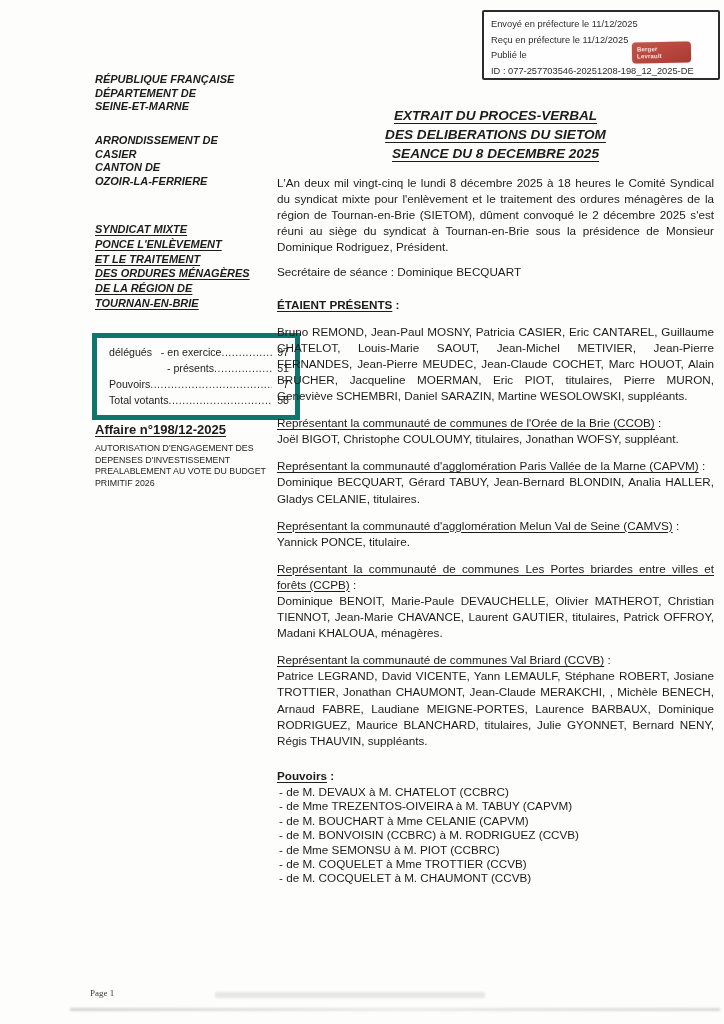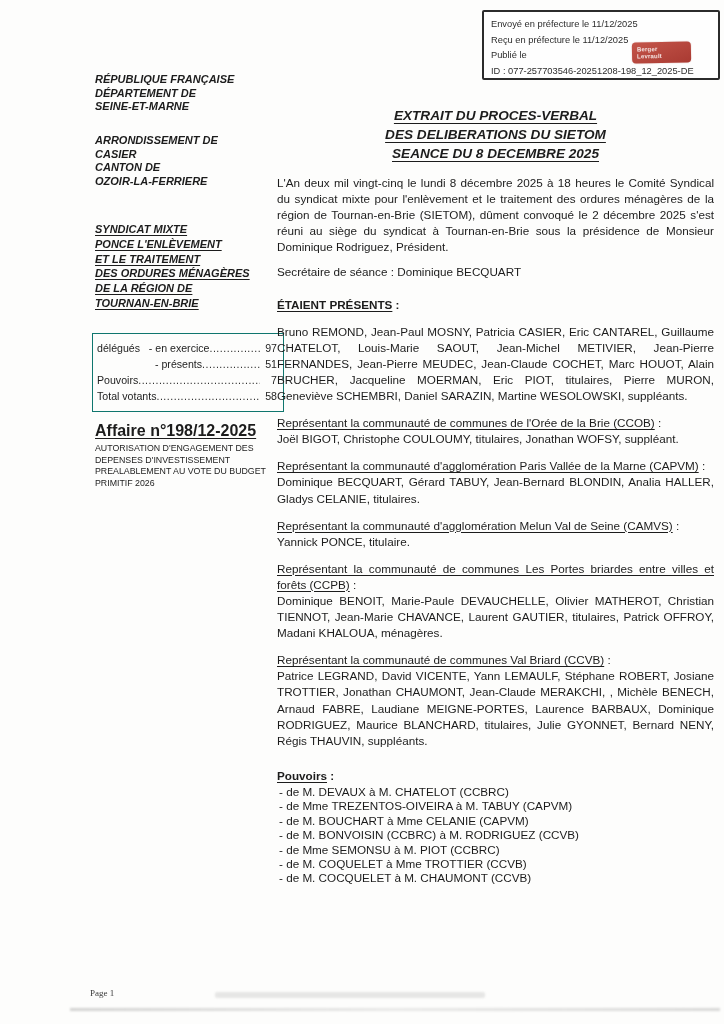--- a/index.html
+++ b/index.html
@@ -37,34 +37,34 @@
   
   .left-col { position: absolute; left: 95px; top: 0; width: 182px; }
   .lc-block { font-weight: bold; font-style: italic; font-size: 11px; line-height: 13.5px; }
   .lc-republic { position: absolute; top: 73px; width: 182px; }
   .lc-arrond   { position: absolute; top: 134px; width: 182px; }
   .lc-syndicat { position: absolute; top: 222px; width: 182px; line-height: 14.8px; }
   .lc-syndicat div { text-decoration: underline; text-underline-offset: 2px; }
 
   .counts-box {
     position: absolute; left: -3px; top: 333px; width: 180px;
-    border: 1px solid #0f766e; background: #fdfdfc;
-    padding: 6px 6px 7px 4px;
+    border: 5px solid #0f766e; background: #fdfdfc;
+    padding: 6px 6px 7px 12px;
     font-size: 10.6px; line-height: 16px; color: #1d1d1d;
   }
   .count-row { display: flex; align-items: baseline; }
   .count-label { white-space: pre; }
   .count-label.indent { padding-left: 58px; }
   .count-dots { flex: 1; overflow: hidden; white-space: nowrap; color: #2a2a2a; }
   .count-dots::after { content: "......................................................"; letter-spacing: .5px; }
   .count-val { width: 17px; text-align: right; }
 
   .affaire-title {
     position: absolute; top: 422px; width: 200px;
-    font-size: 16px; font-weight: bold;
+    font-size: 13px; font-weight: bold;
     text-decoration: underline; text-underline-offset: 2px;
     white-space: nowrap;
   }
   .affaire-sub {
     position: absolute; top: 443px; width: 172px;
     font-size: 8.8px; line-height: 11.6px; color: #222;
   }
 
   
   .main-col { position: absolute; left: 277px; top: 106px; width: 437px; }

